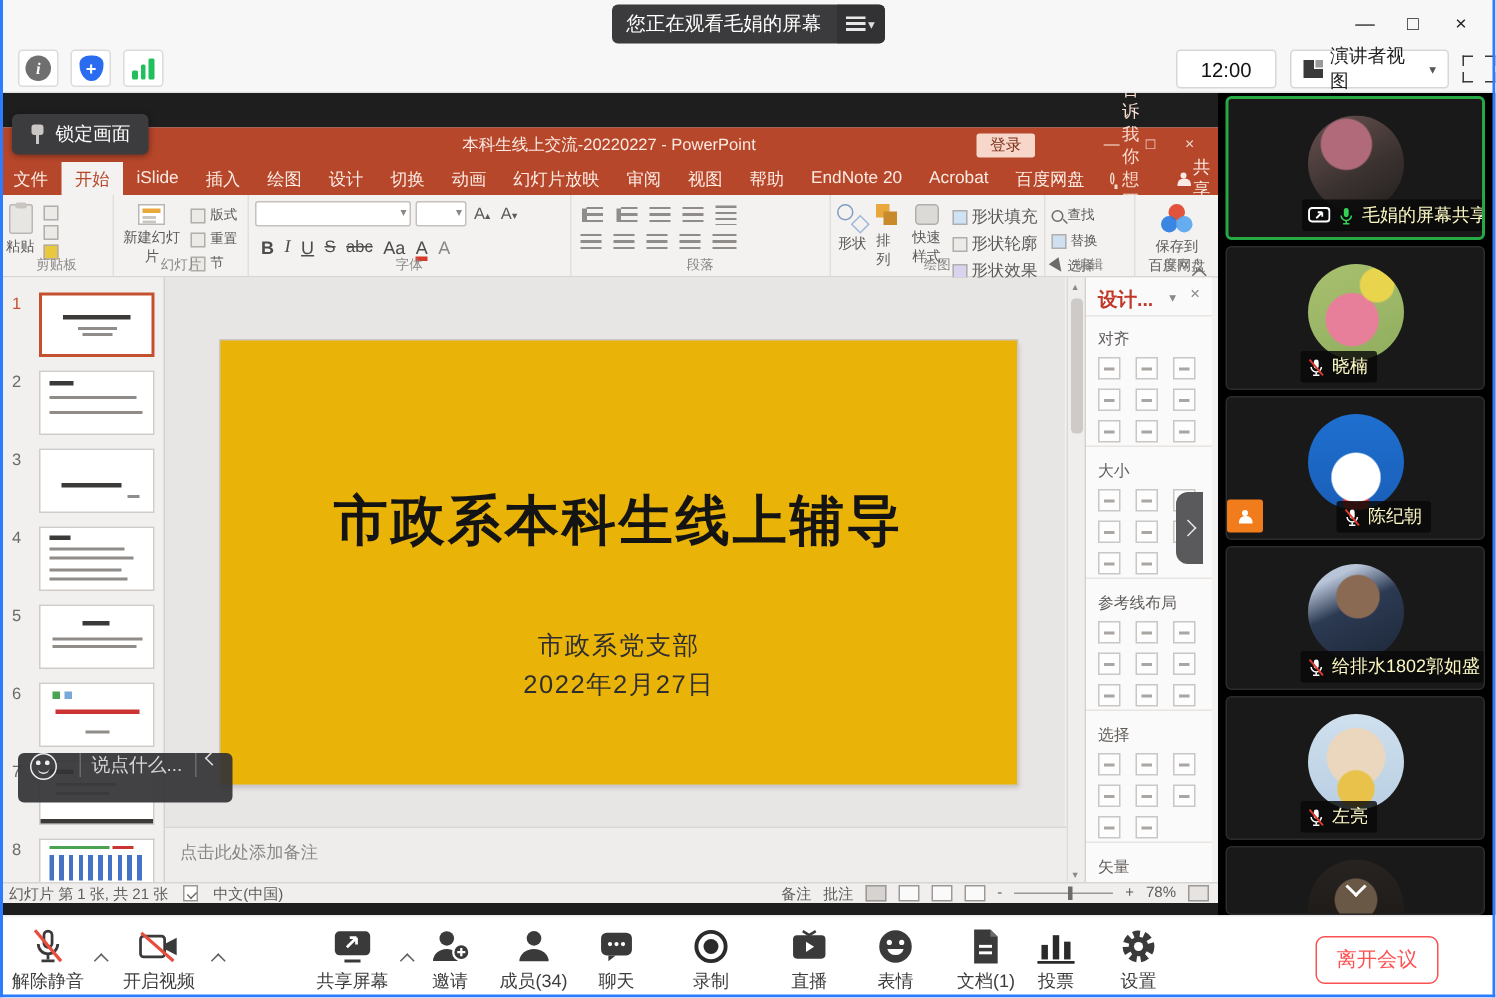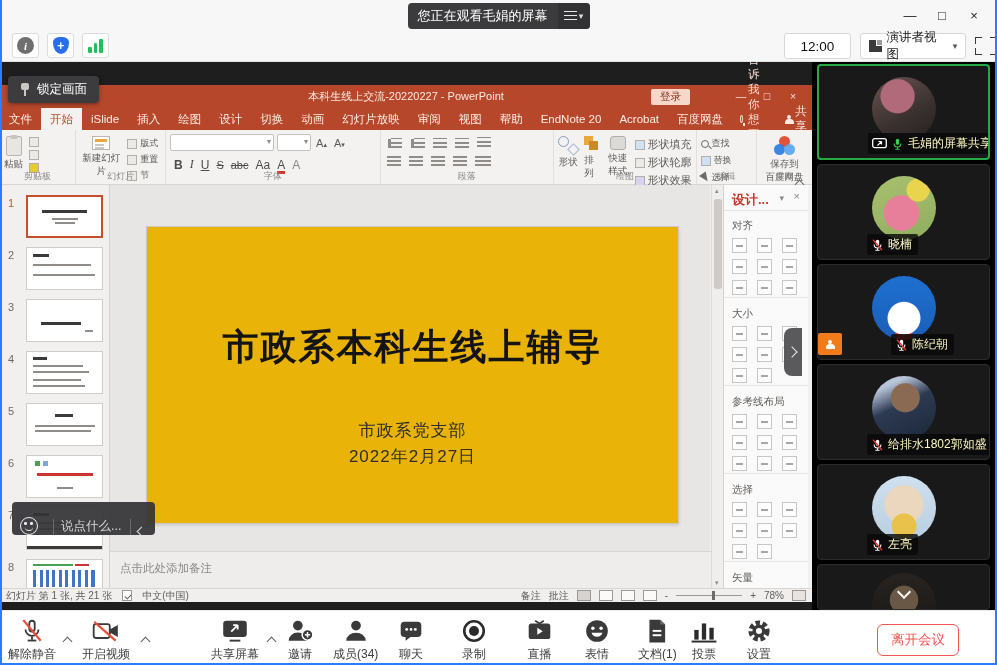--- a/index.html
+++ b/index.html
@@ -147,21 +147,21 @@
   .zoomline i { position:absolute; left:36px; top:-4px; width:3px; height:9px; background:#6d6a67; }
   .spell-ic { width:10px; height:11px; border:1px solid #9b9895; background:#fff; display:inline-block; position:relative; }
   .spell-ic::after{ content:""; position:absolute; left:2px; top:3px; width:5px; height:3px; border-left:1.4px solid #6d6a67; border-bottom:1.4px solid #6d6a67; transform:rotate(-45deg); }
   .darkband { position:absolute; left:0; top:540px; width:812px; height:8px; background:#141414; }
 
   
   .tooltip-lock { position:absolute; left:8px; top:14px; height:27px; background:#3c3c3e; border-radius:4px; display:flex; align-items:center; gap:7px; padding:0 12px; color:#fff; font-size:12.5px; z-index:20; box-shadow:0 1px 4px rgba(0,0,0,.4); }
   .pin-ic { width:10px; height:14px; position:relative; }
   .pin-ic::before { content:""; position:absolute; left:1px; top:0; width:8px; height:7px; background:#c9c6c3; border-radius:2px; }
   .pin-ic::after { content:""; position:absolute; left:4.2px; top:7px; width:1.6px; height:6px; background:#c9c6c3; }
-  .chat-ov { position:absolute; left:12px; top:440px; width:143px; height:33px; background:rgba(52,52,55,.93); border-radius:4px; display:flex; align-items:flex-end; z-index:20; color:#d6d6d6; }
+  .chat-ov { position:absolute; left:12px; top:440px; width:143px; height:33px; background:rgba(52,52,55,.93); border-radius:4px; display:flex; align-items:flex-start; z-index:20; color:#d6d6d6; }
   .smile { width:18px; height:18px; border:1.5px solid #eee; border-radius:50%; position:relative; margin:0 8px; flex:none; }
   .smile::before { content:""; position:absolute; left:3px; top:4px; width:2.5px; height:2.5px; background:#eee; border-radius:50%; box-shadow:6px 0 0 #eee; }
   .smile::after { content:""; position:absolute; left:3.5px; top:7px; width:8px; height:5px; border-bottom:1.8px solid #eee; border-radius:0 0 8px 8px; }
   .chat-div { width:1px; height:16px; background:#6a6a6d; margin:0 7px; }
   .chat-txt { font-size:12.5px; white-space:nowrap; }
   .collapse-handle { position:absolute; left:784px; top:266px; width:18px; height:48px; background:#5a5a5c; border-radius:8px 0 0 8px; display:flex; align-items:center; justify-content:center; z-index:21; }
   .collapse-handle .chev { border-color:#e8e8e8; width:8px; height:8px; margin-right:3px; }
 
   
   .sidebar { position:absolute; left:812px; top:62px; width:185px; height:548px; background:#000; overflow:hidden; }

